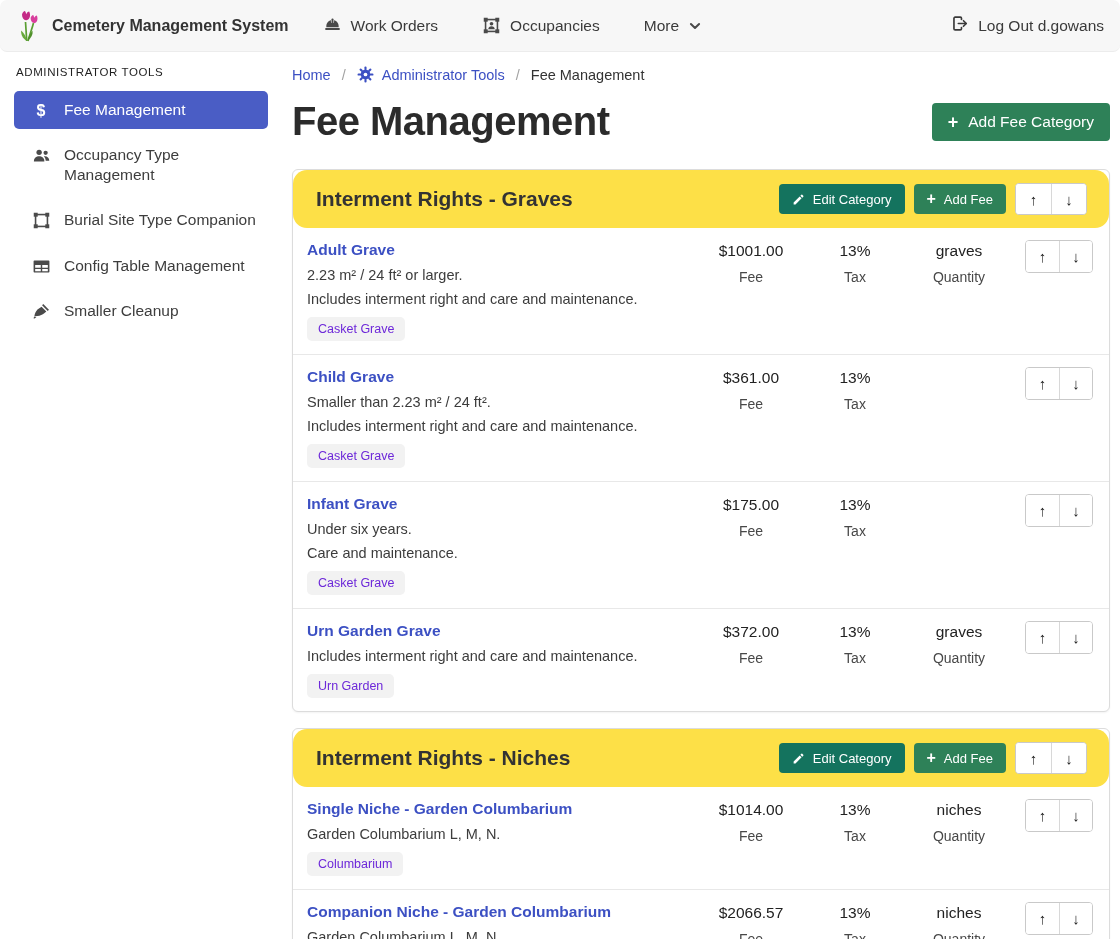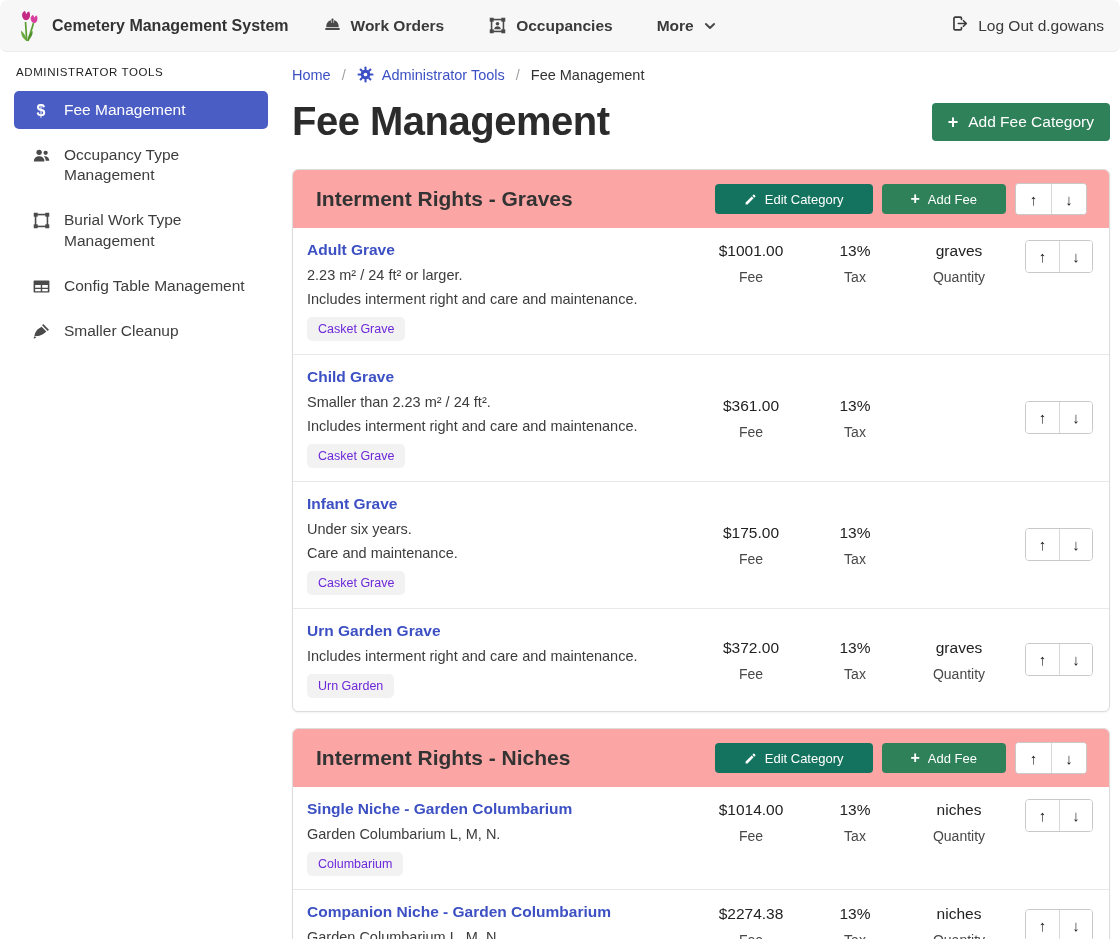--- a/index.html
+++ b/index.html
@@ -10,21 +10,21 @@
     --accent:#4a5dc5; --link:#3c50c3; --green:#2e8158; --teal:#14735e;
   }
 
   
   .navbar{ height:52px; background:#f7f7f7; border-bottom:1px solid #ececec;
     display:flex; align-items:center; padding:0 16px;border-radius:7px; }
   .logo{ display:flex; align-items:center; margin-right:10px; }
   .brand{ font-size:16px; font-weight:700; color:#333; margin-right:34px; white-space:nowrap; }
   .nav-items{ display:flex; align-items:center; gap:44px; }
   .nav-link{ display:flex; align-items:center; gap:9px; font-size:15.5px; color:#3a3a3a;
-    text-decoration:none; cursor:pointer; white-space:nowrap;font-weight:bold; }
+    text-decoration:none; cursor:pointer; white-space:nowrap; }
   .nav-link .nicon{ display:flex; color:#4a4a4a; }
   .nav-spacer{ flex:1; }
   .logout{ display:flex; align-items:center; gap:9px; font-size:15.5px; color:#3a3a3a;
     text-decoration:none; cursor:pointer; white-space:nowrap; }
 
   
   .layout{ display:flex; height:887px; }
 
   
   .sidebar{ width:280px; flex-shrink:0; padding:12px 12px 0 14px; }
@@ -51,35 +51,35 @@
     margin:16px 0 25px; }
   .page-title{ font-size:40px; font-weight:700; color:#2b2b2b; letter-spacing:-.5px; }
   .btn{ border:none; color:#fff; border-radius:4px; display:inline-flex; align-items:center;
     cursor:pointer; font-family:inherit; }
   .btn-add-category{ background:var(--green); font-size:15.5px; padding:10px 16px; gap:10px; }
   .plus-glyph{ font-size:18px; font-weight:700; line-height:1; }
 
   
   .card{ border:1px solid #dcdcdc; border-radius:6px; margin-bottom:16px; overflow:hidden;
     box-shadow:0 1px 2px rgba(0,0,0,.05); background:#fff; }
-  .card-header{ background:#fca5a5; padding:13px 22px 13px 23px; display:flex;
-    align-items:center; justify-content:space-between; }
+  .card-header{ background:#fde047; padding:13px 22px 13px 23px; display:flex;
+    align-items:center; justify-content:space-between;border-radius:14px; }
   .card-title{ font-size:21px; font-weight:700; color:#333; }
   .header-actions{ display:flex; align-items:center; gap:9px; }
-  .btn-sm{ height:30px; padding:0 29px; font-size:13px; gap:8px; }
+  .btn-sm{ height:30px; padding:0 13px; font-size:13px; gap:8px; }
   .btn-teal{ background:var(--teal); }
   .btn-green{ background:var(--green); }
   .arrow-group{ display:inline-flex; background:#fff; border:1px solid #c9c9c9;
     border-radius:4px; overflow:hidden; }
   .arrow-group button{ width:35px; height:30px; background:#fff; border:none; cursor:pointer;
     font-size:15px; color:#222; font-family:inherit; line-height:1; }
   .arrow-group button + button{ border-left:1px solid #d8d8d8; }
 
   .fee-row{ display:flex; align-items:flex-start; padding:12px 16px 13px 14px; }
-  .fee-row + .fee-row{ border-top:1px solid #e8e8e8;align-items:center; }
+  .fee-row + .fee-row{ border-top:1px solid #e8e8e8; }
   .fee-main{ flex:1; display:flex; flex-direction:column; align-items:flex-start; min-width:0; }
   .fee-name{ color:var(--link); font-weight:700; font-size:15.5px; text-decoration:none;
     cursor:pointer; margin:1px 0 4px; }
   .fee-desc{ font-size:14.5px; color:#3c3c3c; margin:4px 0 4px; }
   .badge{ background:#f2f2f2; border-radius:5px; padding:5px 11px; font-size:12.5px;
     color:#6d28d9; margin-top:6px; }
   .stat-col{ width:104px; flex-shrink:0; text-align:center; padding-top:2px; }
   .stat-value{ font-size:15.5px; color:#222; margin-bottom:9px; }
   .stat-label{ font-size:14px; color:#484848; }
   .row-arrows{ margin-left:14px; }
@@ -175,21 +175,21 @@
         <a class="side-item">
           <span class="sicon">
             <svg width="19" height="19" viewBox="0 0 24 24">
               <rect x="4.5" y="4.5" width="15" height="15" fill="none" stroke="currentColor" stroke-width="2"></rect>
               <rect x="2.2" y="2.2" width="5" height="5" fill="currentColor"></rect>
               <rect x="16.8" y="2.2" width="5" height="5" fill="currentColor"></rect>
               <rect x="2.2" y="16.8" width="5" height="5" fill="currentColor"></rect>
               <rect x="16.8" y="16.8" width="5" height="5" fill="currentColor"></rect>
             </svg>
           </span>
-          <span class="side-label">Burial Work Type Management</span>
+          <span class="side-label">Burial Site Type Companion</span>
         </a>
         <a class="side-item">
           <span class="sicon">
             <svg width="19" height="19" viewBox="0 0 24 24" fill="currentColor">
               <path d="M3 4.5h18a1 1 0 0 1 1 1v13a1 1 0 0 1-1 1H3a1 1 0 0 1-1-1v-13a1 1 0 0 1 1-1zm1 5.5v3.5h7.1V10H4zm8.9 0v3.5H20V10h-7.1zM4 15.3v2.7h7.1v-2.7H4zm8.9 0v2.7H20v-2.7h-7.1z" fill-rule="evenodd"></path>
             </svg>
           </span>
           <span class="side-label">Config Table Management</span>
         </a>
         <a class="side-item">
@@ -400,21 +400,21 @@
               <button><span>↑</span></button>
               <button><span>↓</span></button>
             </span>
           </div>
           <div class="fee-row">
             <div class="fee-main">
               <a class="fee-name">Companion Niche - Garden Columbarium</a>
               <div class="fee-desc">Garden Columbarium L, M, N,</div>
             </div>
             <div class="stat-col">
-              <div class="stat-value">$2274.38</div>
+              <div class="stat-value">$2066.57</div>
               <div class="stat-label">Fee</div>
             </div>
             <div class="stat-col">
               <div class="stat-value">13%</div>
               <div class="stat-label">Tax</div>
             </div>
             <div class="stat-col">
               <div class="stat-value">niches</div>
               <div class="stat-label">Quantity</div>
             </div>

